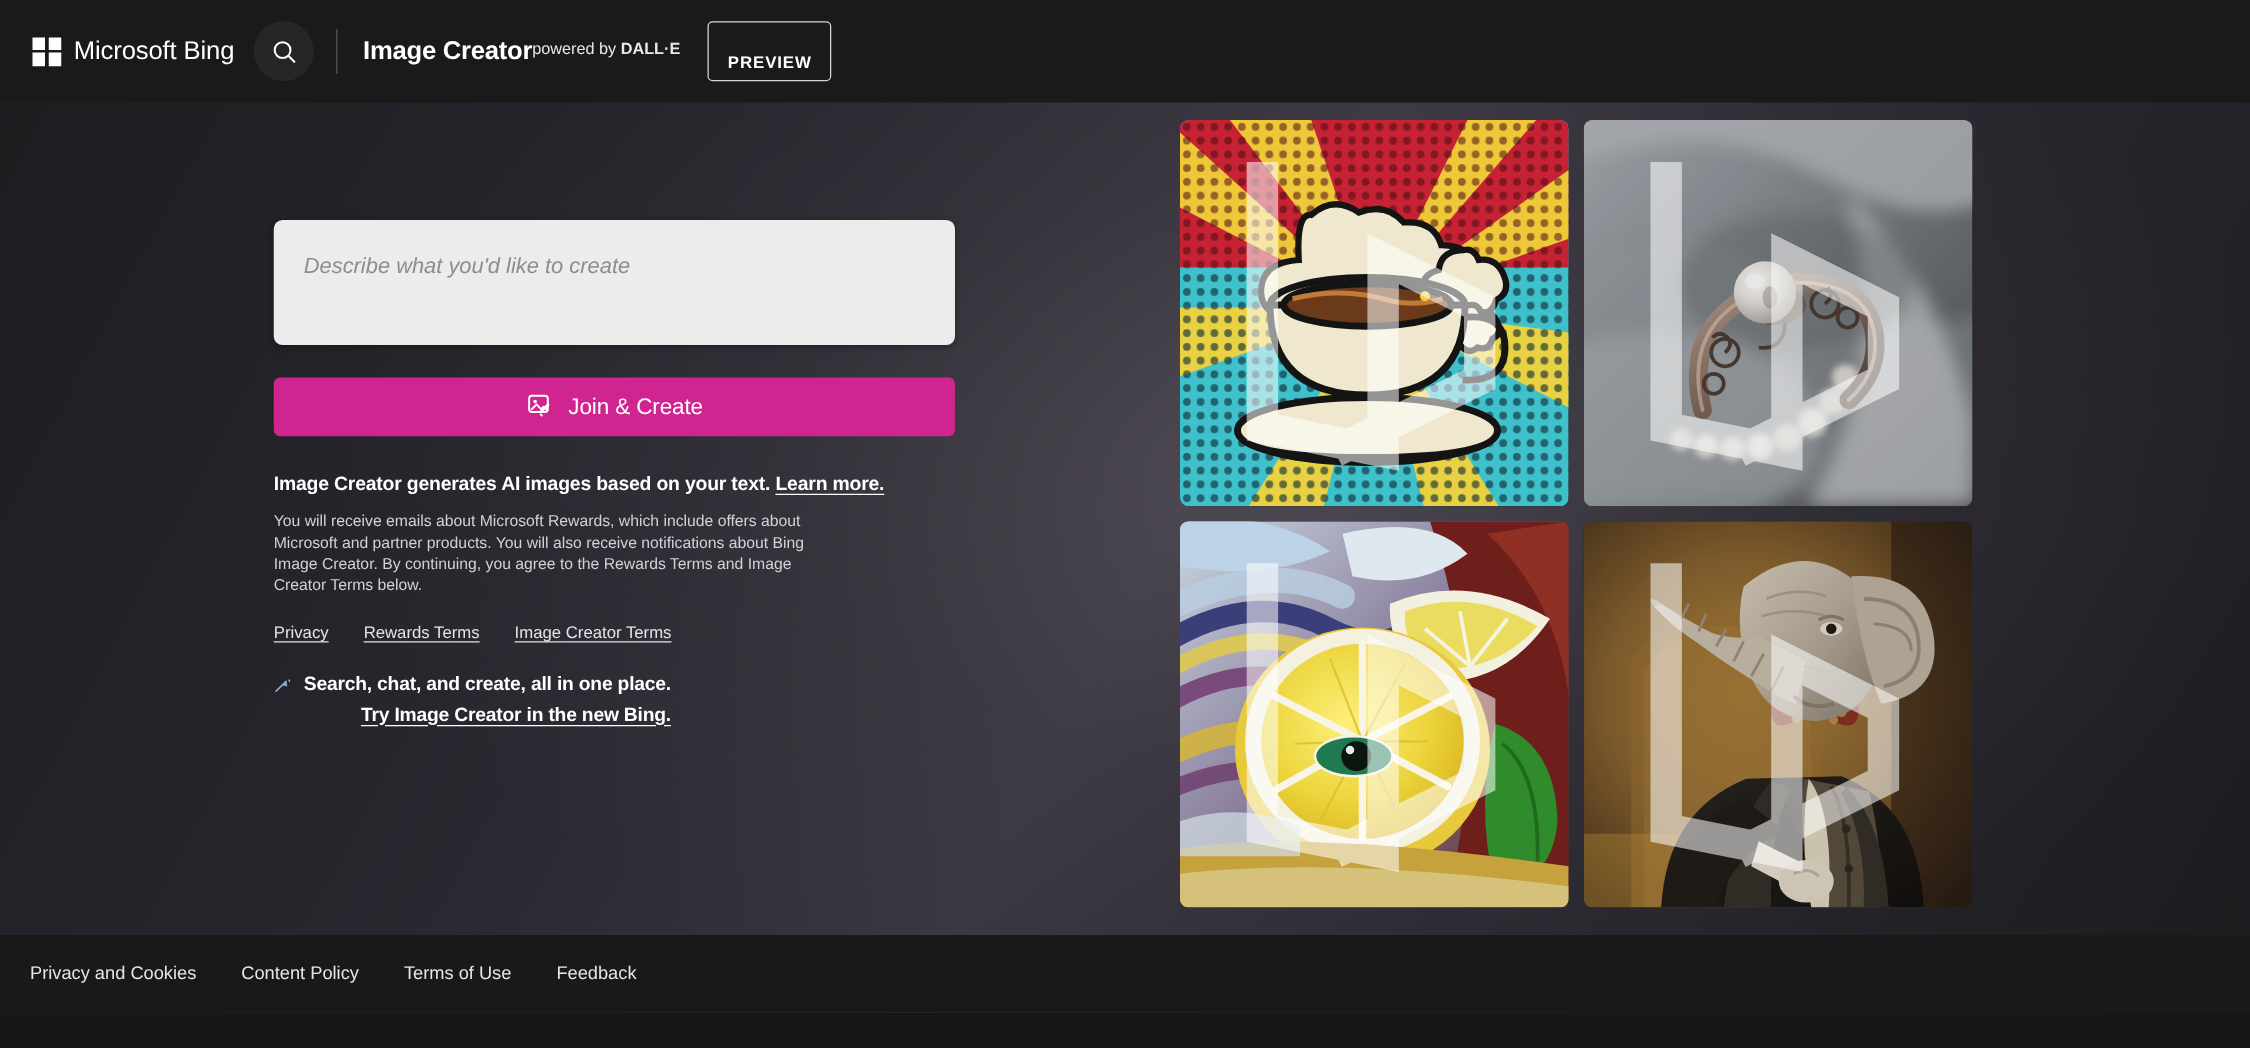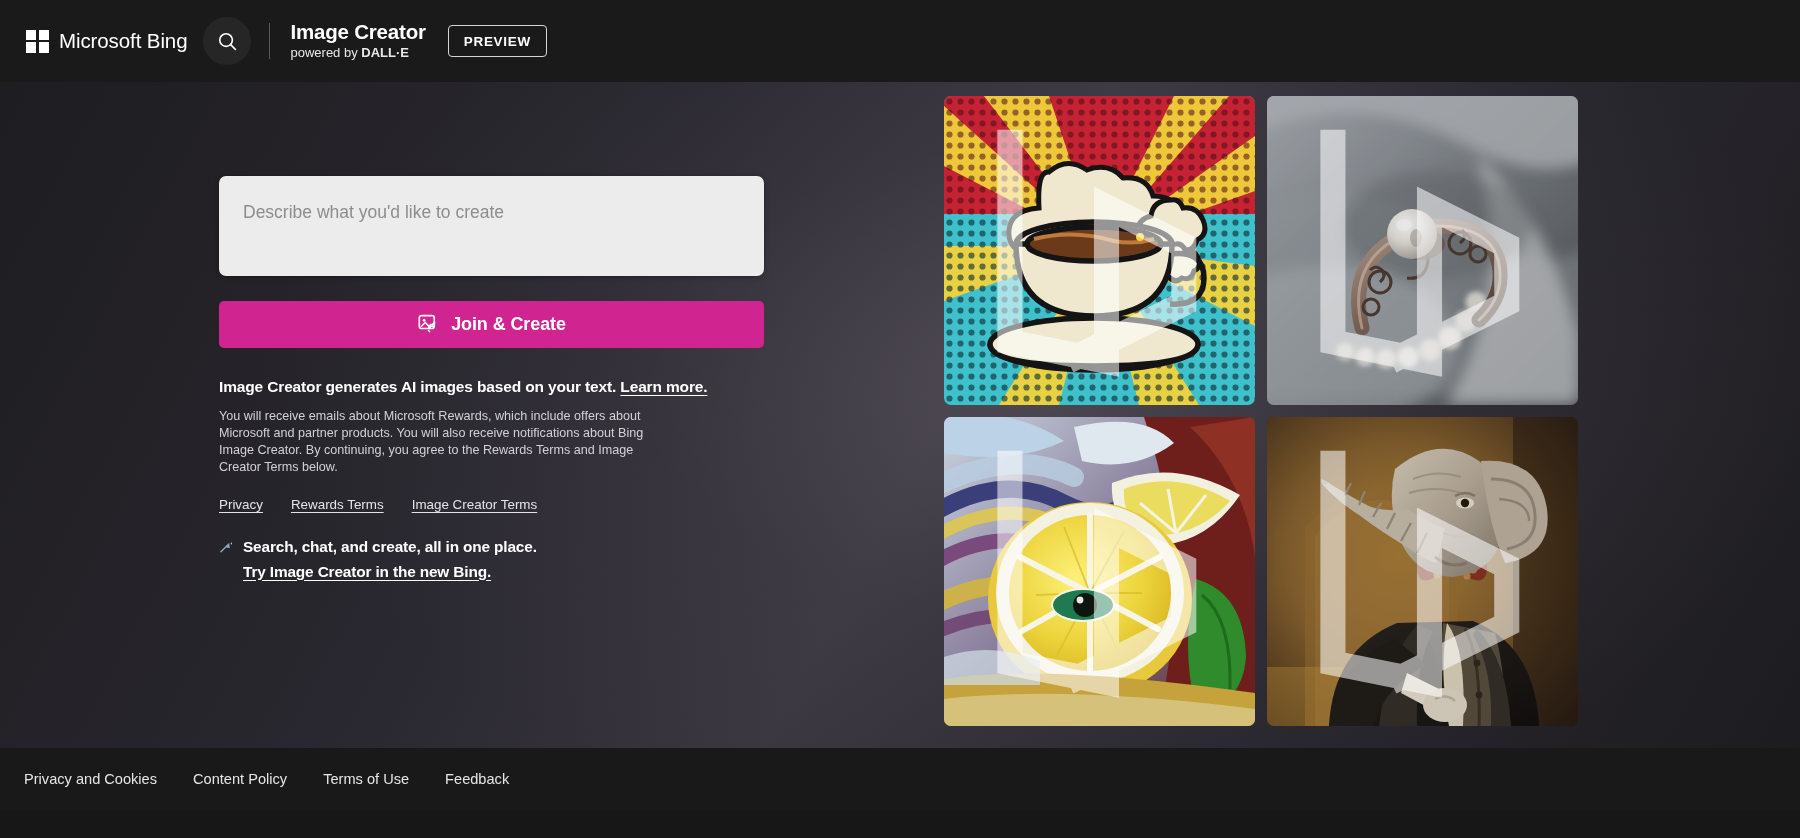--- a/index.html
+++ b/index.html
@@ -44,35 +44,35 @@
     border-radius: 50%;
     background: rgba(255,255,255,0.055);
     display: flex; align-items: center; justify-content: center;
     cursor: pointer; border: none;
   }
   .divider {
     width: 1px; height: 36px;
     background: rgba(255,255,255,0.28);
     margin: 0 20px 0 18px;
   }
-  .prod { display: flex; flex-direction: column; justify-content: center; }
+  .prod { display: flex; flex-direction: row; justify-content: center; }
   .prod-title {
     color: #fff; font-size: 20.5px; font-weight: 700; letter-spacing: -0.2px;
     line-height: 1.12; white-space: nowrap;
   }
   .prod-sub {
     color: #e8e8e8; font-size: 13px; font-weight: 400;
     line-height: 1.3; margin-top: 1px; white-space: nowrap;
   }
   .prod-sub b { font-weight: 700; }
   .preview-pill {
     margin-left: 22px;
     border: 1.4px solid #d6d6d6; border-radius: 4px;
     color: #fff; font-size: 13.5px; font-weight: 600; letter-spacing: 0.7px;
-    padding: 8px 15px 7px; background: transparent;
+    padding: 24px 15px 7px; background: transparent;
     white-space: nowrap; cursor: pointer;
   }
 
   
   .left {
     position: absolute; left: 219px; top: 136px; width: 560px;
   }
   .headline {
     color: #fff;
     font-size: 57px; font-weight: 700; line-height: 1.09;
@@ -82,28 +82,29 @@
   .prompt-box {
     margin-top: 40px;
     width: 545px; height: 100px;
     background: #ececec;
     border: none; border-radius: 7px;
     padding: 26px 24px;
     font-family: "Liberation Sans", sans-serif;
     font-size: 17.5px; color: #2b2b2b;
     resize: none; outline: none;
     box-shadow: 0 1px 5px rgba(0,0,0,0.35);
+    font-style: italic;
   }
   .prompt-box::placeholder { color: #8d8d8d; }
   .cta {
     margin-top: 21px;
     width: 545px; height: 47px;
     background: #d02490; border: none; border-radius: 5px;
     color: #fff; font-family: "Liberation Sans", sans-serif;
-    font-size: 18px; font-weight: 700; letter-spacing: -0.1px;
+    font-size: 18px; font-weight: 400; letter-spacing: -0.1px;
     display: flex; align-items: center; justify-content: center; gap: 11px;
     cursor: pointer;
   }
   .legal-head {
     margin-top: 30px;
     color: #fff; font-size: 15.5px; font-weight: 700; letter-spacing: -0.15px;
   }
   .legal-head .ln { color: #fff; text-decoration: underline; text-underline-offset: 2.5px; }
   .legal-body {
     margin-top: 12px; width: 455px;
@@ -113,21 +114,21 @@
     margin-top: 20px; display: flex; gap: 28px;
   }
   .legal-links a {
     color: #e4e4e8; font-size: 13.4px; text-decoration: underline;
     text-underline-offset: 2.5px;
   }
   .callout {
     margin-top: 26px;
     display: flex; align-items: flex-start; gap: 9px;
   }
-  .callout-txt { display: flex; flex-direction: column; gap: 7px; }
+  .callout-txt { display: flex; flex-direction: column; gap: 7px; align-items: flex-end; }
   .callout-line1 {
     color: #fff; font-size: 15.4px; font-weight: 700; letter-spacing: -0.15px;
   }
   .callout-line2 {
     color: #fff; font-size: 15.4px; font-weight: 700; letter-spacing: -0.15px;
     text-decoration: underline; text-underline-offset: 2.5px;
   }
 
   
   .gallery {

